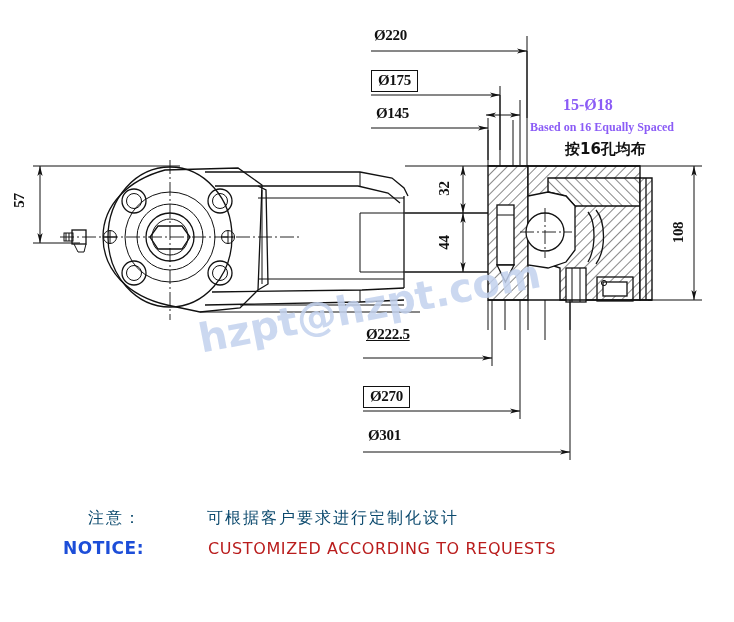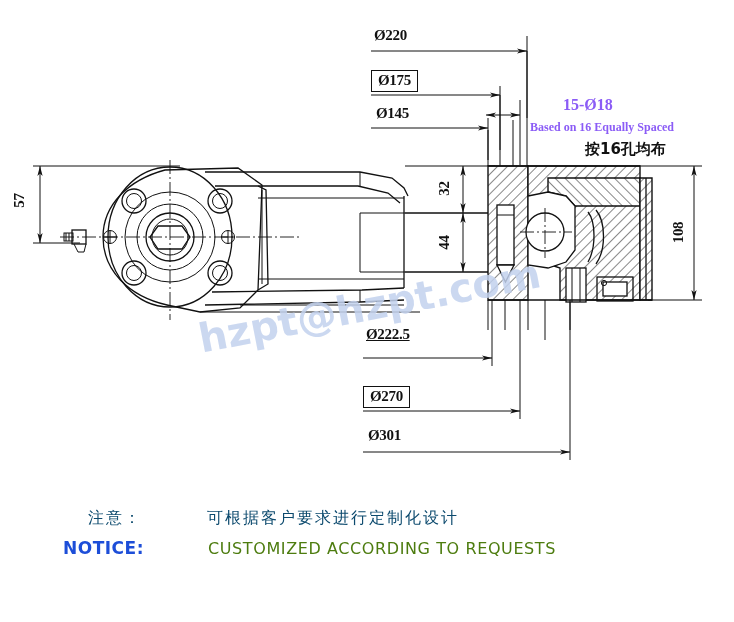--- a/index.html
+++ b/index.html
@@ -12,21 +12,21 @@
            white-space:nowrap;}
   .boxed{border:1.6px solid #111;padding:1px 6px 2px 6px;}
   .vtext{transform-origin:center center;}
 
   .note-cn{position:absolute;font-family:"DejaVu Sans",sans-serif;
            font-size:16px;color:#0c4a6e;white-space:nowrap;letter-spacing:2px;}
   .note-en{position:absolute;font-family:"DejaVu Sans",sans-serif;
            font-weight:bold;font-size:17px;color:#1d4ed8;white-space:nowrap;
            letter-spacing:0.5px;}
   .note-en-body{position:absolute;font-family:"DejaVu Sans",sans-serif;
-           font-size:16px;color:#4d7c0f;white-space:nowrap;letter-spacing:0.6px;}
+           font-size:16px;color:#b91c1c;white-space:nowrap;letter-spacing:0.6px;}
 
   .callout{position:absolute;font-family:"Liberation Serif",serif;
            font-weight:bold;font-size:15px;color:#8b5cf6;white-space:nowrap;}
   .callout-cn{position:absolute;font-family:"DejaVu Sans",sans-serif;
            font-weight:bold;font-size:15px;color:#111;white-space:nowrap;}
 
   .wm{position:absolute;font-family:"DejaVu Sans",sans-serif;
       font-weight:bold;font-size:40px;color:#c3d2ee;opacity:.85;
       transform:rotate(-11deg);white-space:nowrap;pointer-events:none;}
 
@@ -258,20 +258,20 @@
   <div class="dimtext vtext" style="left:12px;top:192px;transform:rotate(-90deg);">57</div>
 
   <div class="dimtext vtext" style="left:437px;top:180px;transform:rotate(-90deg);">32</div>
 
   <div class="dimtext vtext" style="left:437px;top:234px;transform:rotate(-90deg);">44</div>
 
   <div class="dimtext vtext" style="left:668px;top:224px;transform:rotate(-90deg);">108</div>
 
   <div class="callout" style="left:563px;top:96px;font-size:16px;">15-Ø18</div>
   <div class="callout" style="left:530px;top:120px;font-size:12px;">Based on 16 Equally Spaced</div>
-  <div class="callout-cn" style="left:565px;top:140px;margin-left:20px;">按16孔均布</div>
+  <div class="callout-cn" style="left:565px;top:140px;">按16孔均布</div>
 
   <div class="note-cn" style="left:88px;top:508px;">注意：</div>
   <div class="note-en" style="left:63px;top:538px;">NOTICE:</div>
   <div class="note-cn" style="left:207px;top:508px;">可根据客户要求进行定制化设计</div>
   <div class="note-en-body" style="left:208px;top:539px;">CUSTOMIZED ACCORDING TO REQUESTS</div>
 
 </div>
 
 </body></html>

